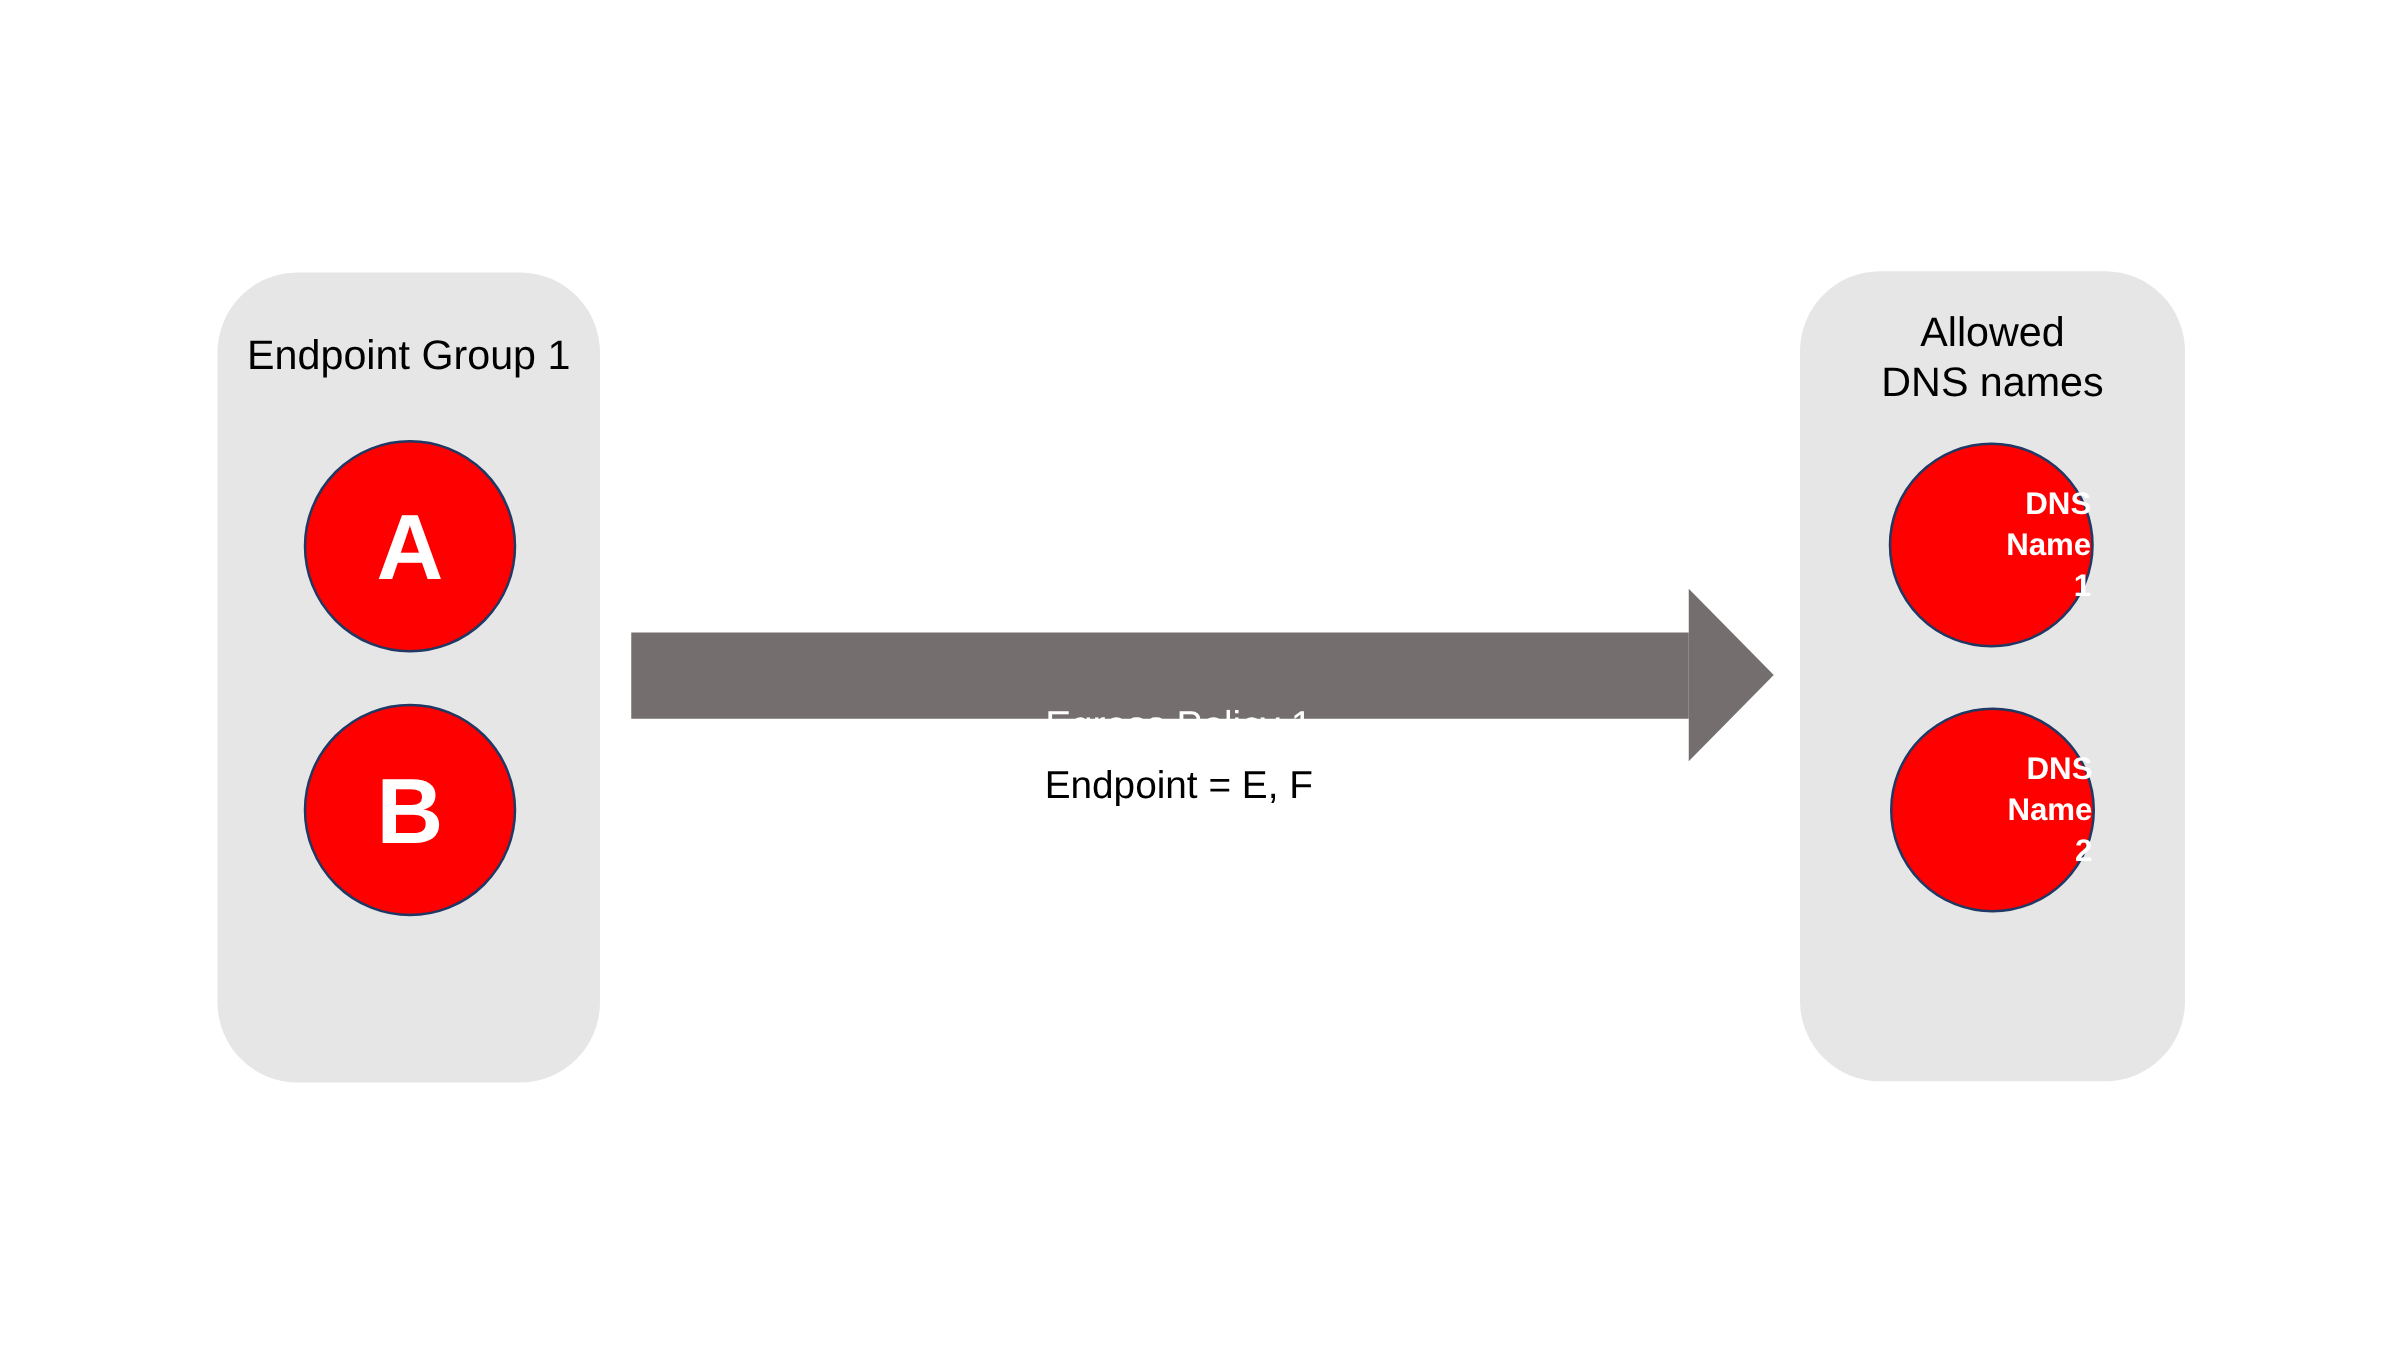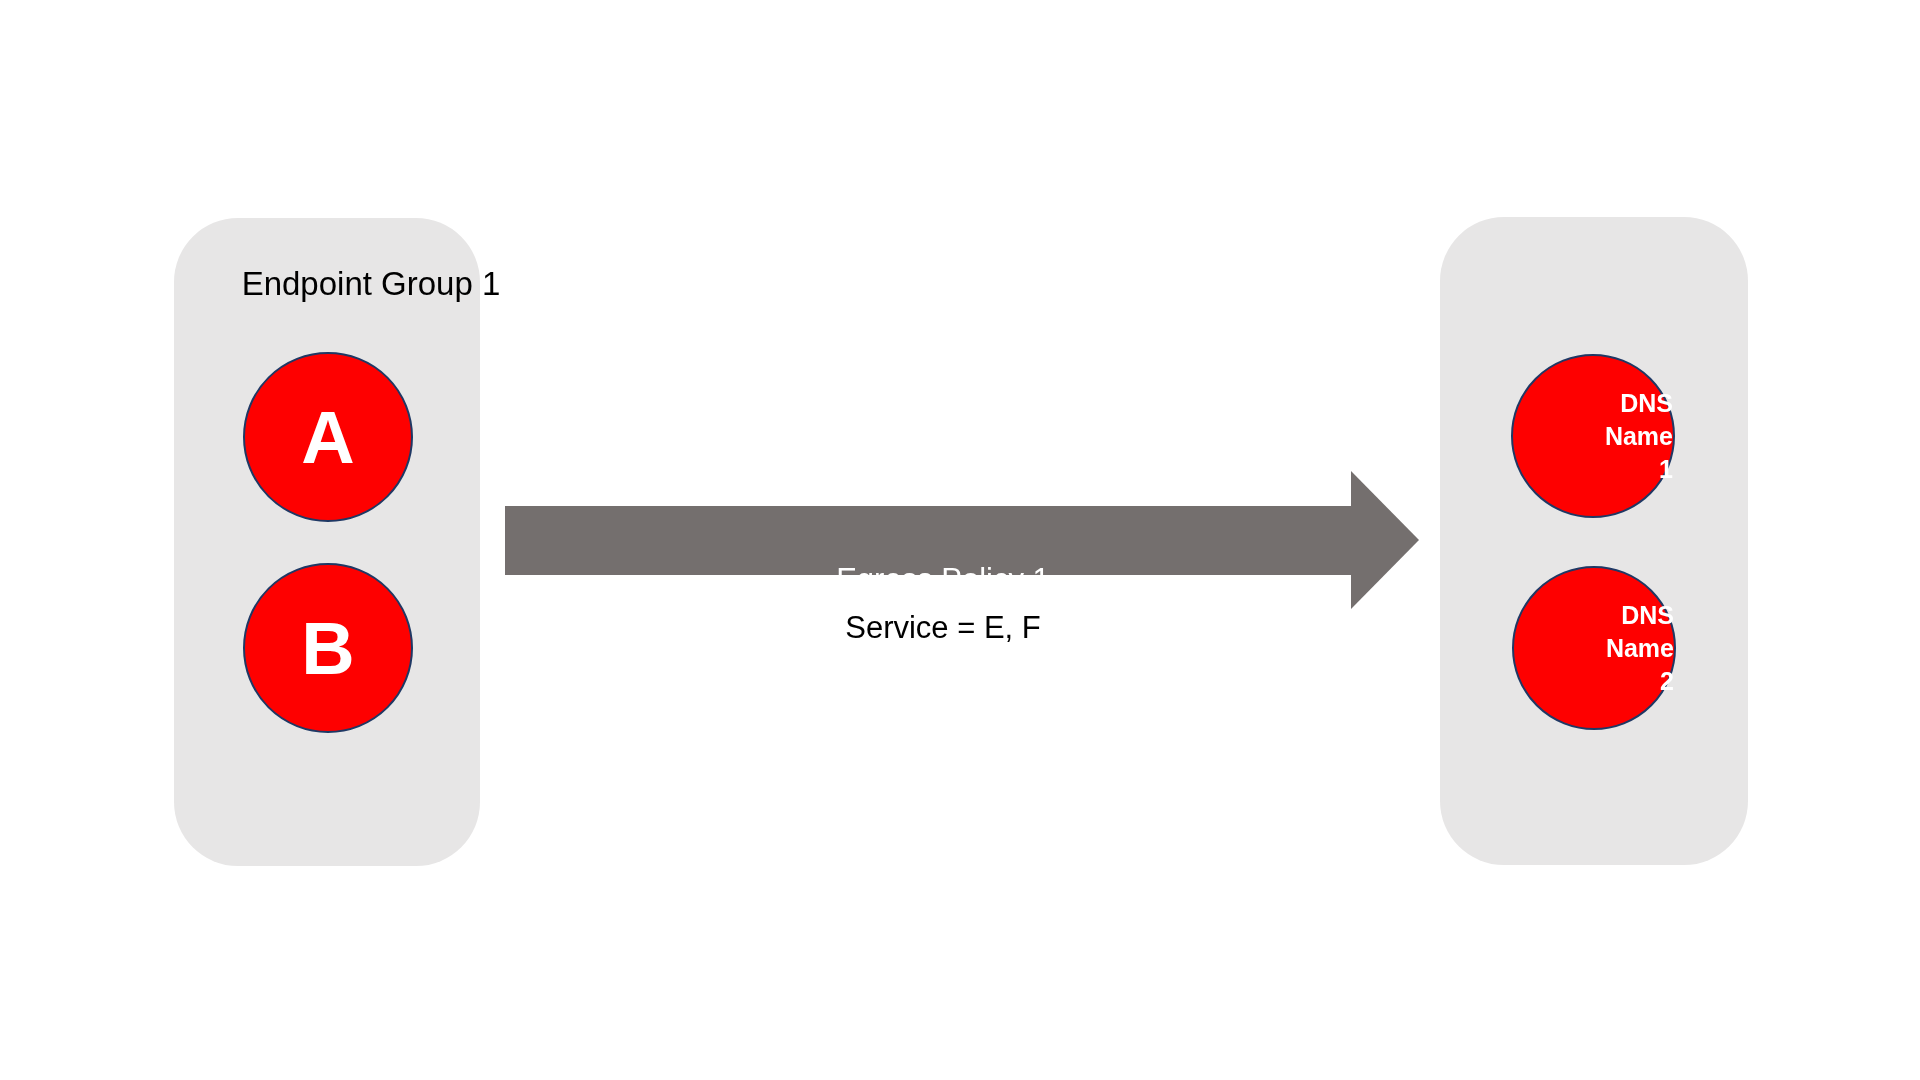--- a/index.html
+++ b/index.html
@@ -23,21 +23,21 @@
   .panel-left  { left: 174px; top: 218px; width: 306px; height: 648px; }
   .panel-right { left: 1440px; top: 217px; width: 308px; height: 648px; }
 
   .panel-title {
     position: absolute;
     text-align: center;
     color: #000000;
     font-size: 33px;
     line-height: 40px;
   }
-  .title-left  { left: 174px; top: 264px; width: 306px; padding-left: 44px; }
+  .title-left  { left: 174px; top: 264px; width: 306px; }
   .title-right { left: 1440px; top: 246px; width: 308px; }
 
   .node {
     position: absolute;
     box-sizing: border-box;
     border-radius: 50%;
     background: #fe0000;
     border: 2px solid #1f3864;
     display: flex;
     flex-direction: column;
@@ -123,23 +123,27 @@
     <span class="node-line">A</span>
   </div>
 
   <div class="node node-big node-b">
     <span class="node-line">B</span>
   </div>
 
   <div class="arrow-shaft"></div>
   <div class="arrow-head"></div>
   <div class="arrow-label">Egress Policy 1</div>
-  <div class="service-label">Service = E, F</div>
+  <div class="service-label">Endpoint = E, F</div>
 
   <div class="panel panel-right"></div>
+  <div class="panel-title title-right">
+    <span class="node-line">Allowed</span>
+    <span class="node-line">DNS names</span>
+  </div>
 
   <div class="node node-small node-dns1">
     <span class="node-line">DNS</span>
     <span class="node-line">Name</span>
     <span class="node-line">1</span>
   </div>
 
   <div class="node node-small node-dns2">
     <span class="node-line">DNS</span>
     <span class="node-line">Name</span>

